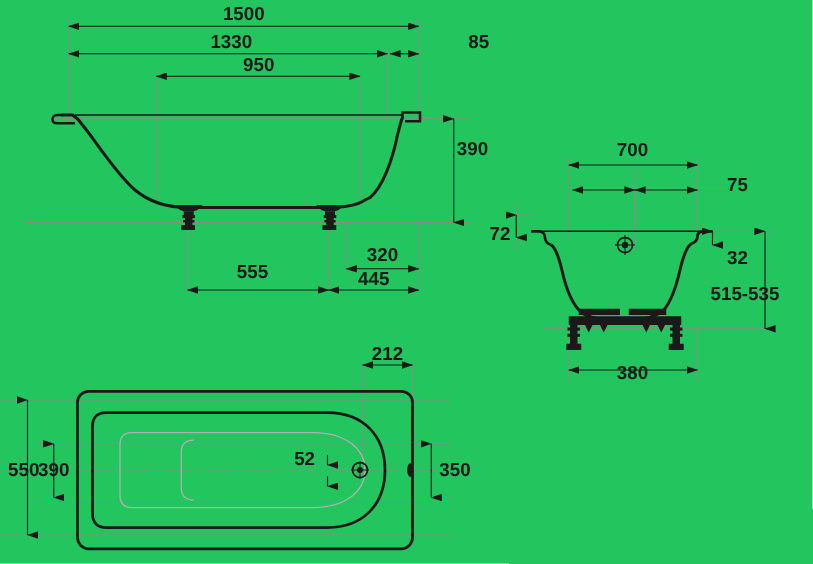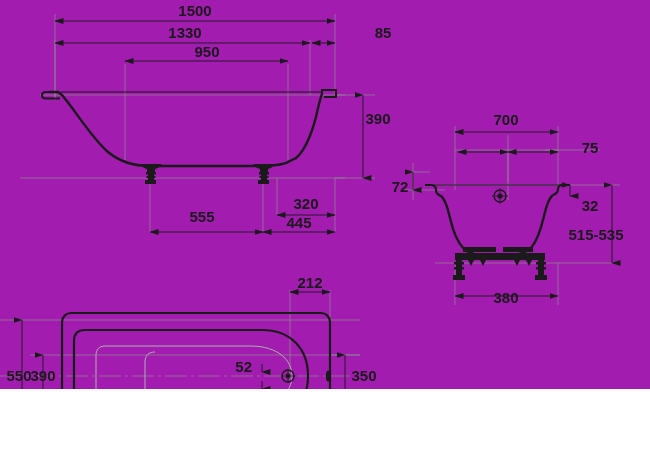--- a/index.html
+++ b/index.html
@@ -3,22 +3,22 @@
 <meta charset="utf-8">
 <style>
   html, body {
     margin: 0;
     padding: 0;
     background: #ffffff;
   }
   #sheet {
     position: relative;
     width: 650px;
-    height: 389px;
-    background: #a21caf;
+    height: 451px;
+    background: #22c55e;
     font-family: "Liberation Sans", sans-serif;
     overflow: hidden;
   }
   #sheet svg {
     position: absolute;
     left: 0;
     top: 0;
   }
   .dim-label {
     font-family: "Liberation Sans", sans-serif;

